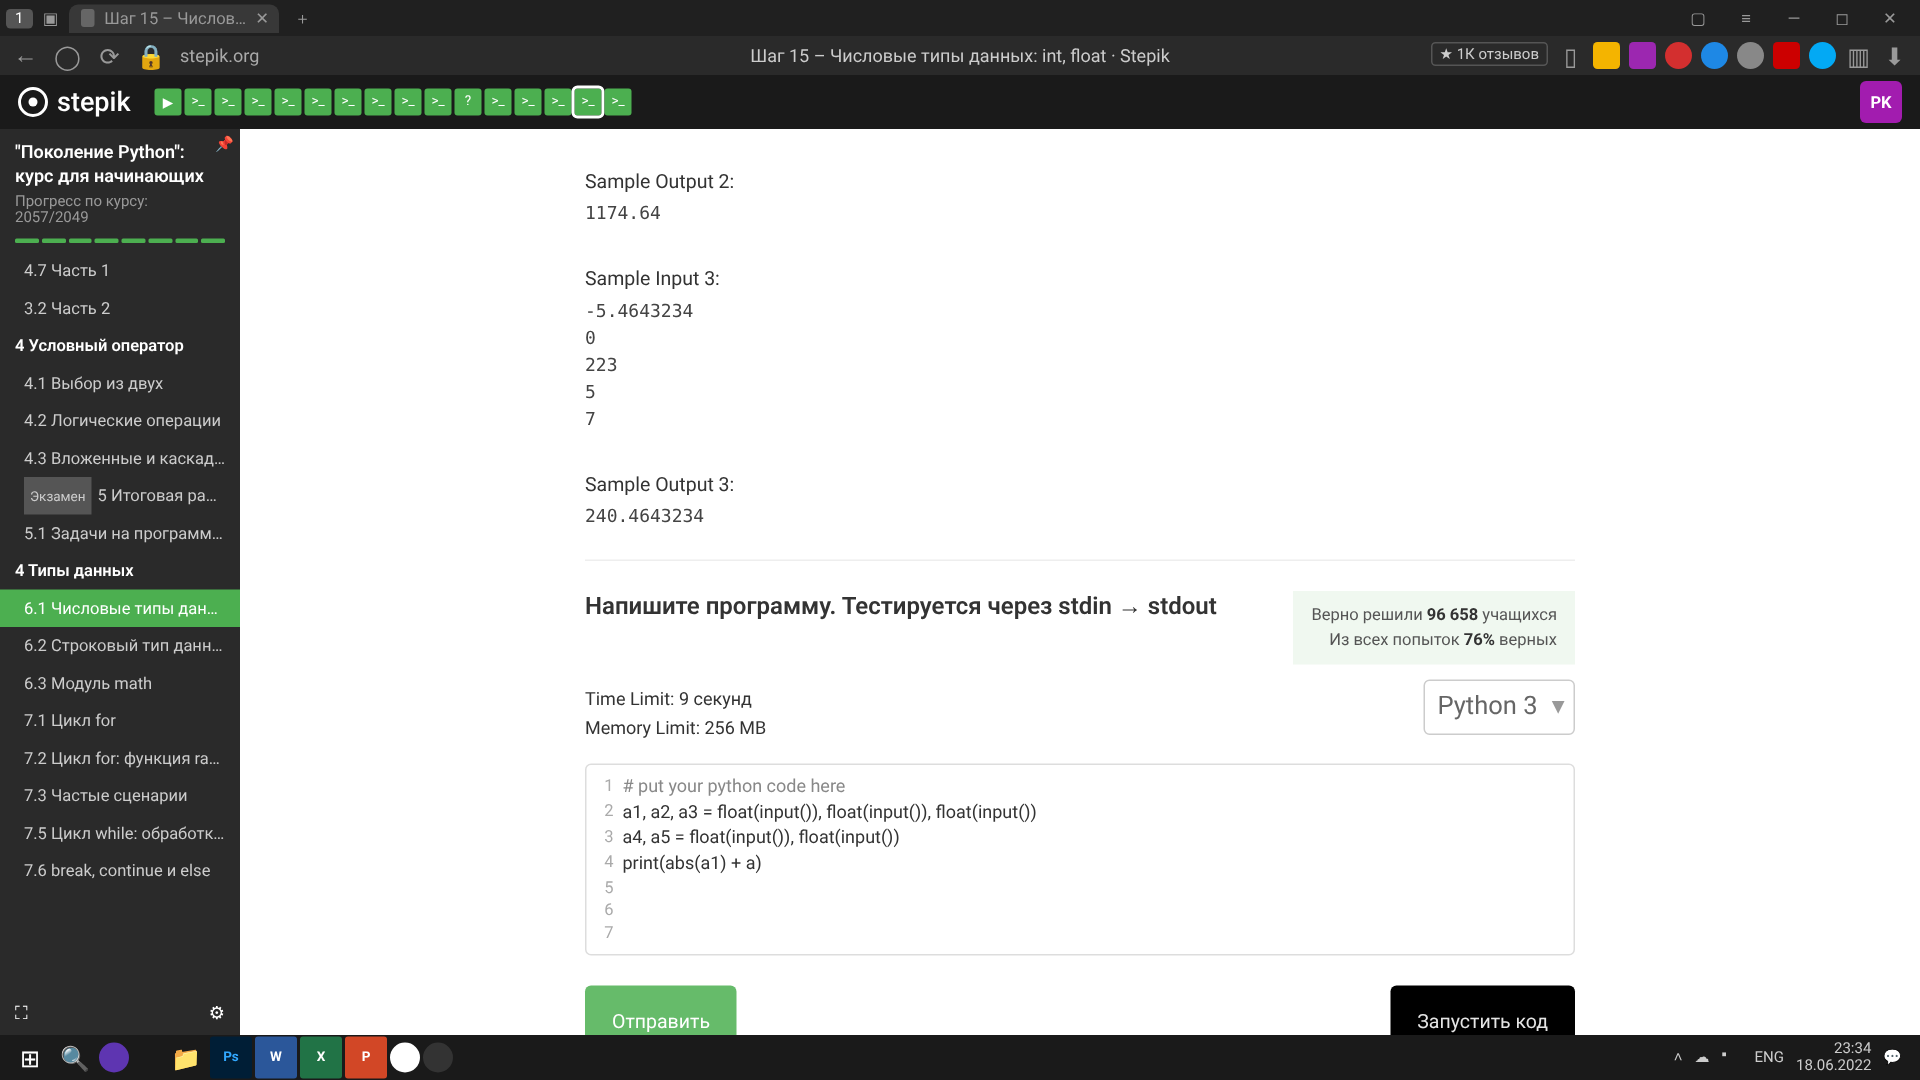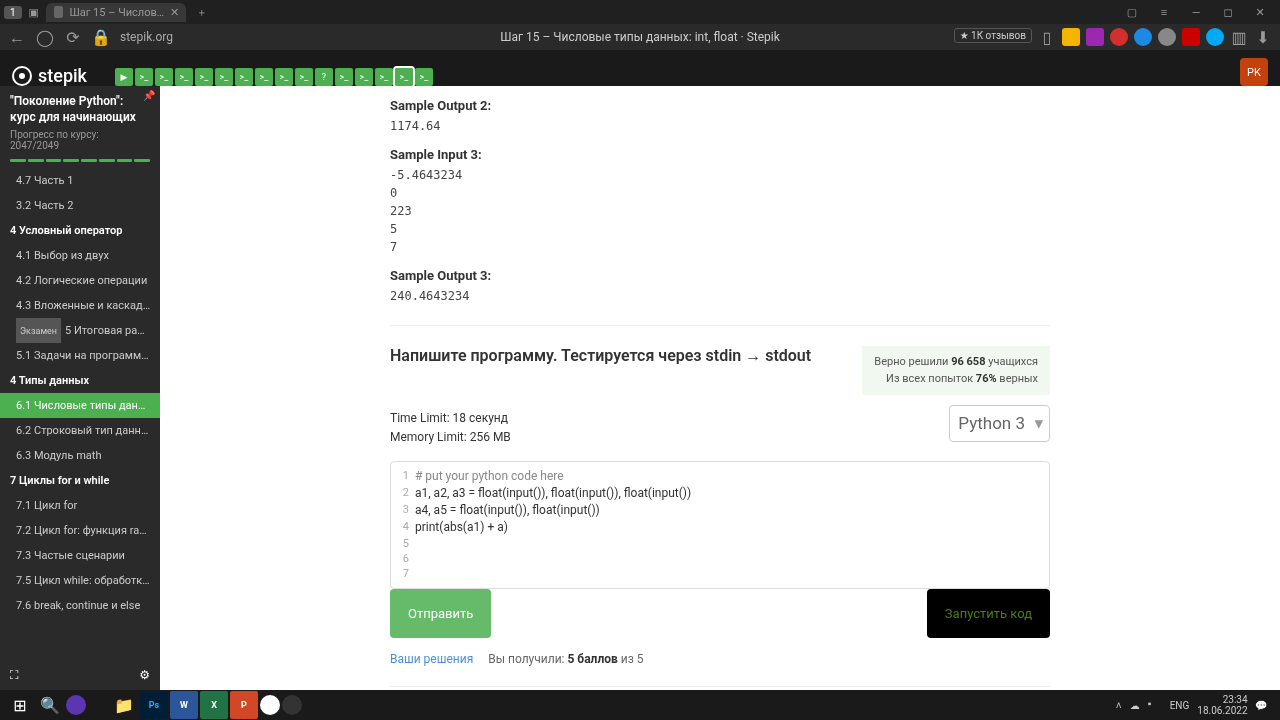--- a/index.html
+++ b/index.html
@@ -14,65 +14,65 @@
 .tab-close{font-size:10px;cursor:pointer}
 .titlebar-right{margin-left:auto;display:flex;gap:8px;padding-right:8px}
 .win-btn{width:24px;height:20px;display:flex;align-items:center;justify-content:center;color:#999;font-size:11px}
 .addrbar{height:26px;background:#2a2a2a;display:flex;align-items:center;padding:0 8px;gap:10px}
 .nav-btn{width:18px;height:18px;display:flex;align-items:center;justify-content:center;color:#999}
 .url-text{font-size:12px;color:#aaa}
 .page-title-center{position:absolute;left:50%;transform:translateX(-50%);font-size:12px;color:#ccc}
 .addr-right{margin-left:auto;display:flex;gap:6px;align-items:flex-start}
 .reviews-badge{font-size:10px;color:#ccc;border:1px solid #555;padding:1px 5px;border-radius:3px}
 .ext-icon{width:18px;height:18px;border-radius:3px}
-.header{height:36px;background:#1a1a1a;display:flex;align-items:flex-end;padding:0 12px;gap:16px}
+.header{height:36px;background:#1a1a1a;display:flex;align-items:center;padding:0 12px;gap:4px}
 .logo{display:flex;align-items:center;gap:6px;color:#fff;font-size:18px;font-weight:500}
 .logo-icon{width:20px;height:20px;border:2px solid #fff;border-radius:50%;position:relative}
 .logo-icon::after{content:'';position:absolute;width:6px;height:6px;background:#fff;border-radius:50%;top:50%;left:50%;transform:translate(-50%,-50%)}
 .steps-nav{display:flex;gap:2px;margin-left:12px}
 .step-box{width:18px;height:18px;background:#4caf50;border-radius:2px;display:flex;align-items:center;justify-content:center;font-size:9px}
 .step-box.active{outline:2px solid #fff}
-.user-avatar{width:28px;height:28px;background:#c2410c;border-radius:4px;margin-left:auto;display:flex;align-items:center;justify-content:center;font-size:11px;font-weight:400}
+.user-avatar{width:28px;height:28px;background:#a21caf;border-radius:4px;margin-left:auto;display:flex;align-items:center;justify-content:center;font-size:11px;font-weight:700}
 .main{display:flex;height:604px}
 .sidebar{width:160px;background:#2a2a2a;overflow-y:auto;font-size:12px;position:relative}
 .sidebar::-webkit-scrollbar{width:6px}
 .sidebar::-webkit-scrollbar-thumb{background:#555;border-radius:3px}
 .course-title-box{padding:8px 10px;position:relative}
 .course-title{font-weight:600;font-size:12px;line-height:1.3}
 .course-progress{font-size:10px;color:#999;margin-top:4px}
 .pin-icon{position:absolute;top:4px;right:4px;font-size:10px;color:#999}
 .progress-bars{display:flex;gap:2px;padding:0 10px 6px}
 .progress-seg{flex:1;height:3px;background:#4caf50;border-radius:1px}
 .section-header{padding:6px 10px;font-weight:600;font-size:11px;color:#fff}
 .lesson-item{padding:6px 10px 6px 16px;color:#ccc;font-size:11px;cursor:pointer;white-space:nowrap;overflow:hidden;text-overflow:ellipsis}
 .lesson-item.active{background:#4caf50;color:#fff}
 .exam-badge{background:#555;padding:15px 4px;border-radius:2px;font-size:9px;margin-right:4px}
 .sidebar-footer{position:absolute;bottom:0;left:0;right:0;padding:8px 10px;display:flex;justify-content:space-between;background:#2a2a2a}
 .content{flex:1;background:#fff;color:#333;overflow-y:auto;padding:0 0 20px}
 .content::-webkit-scrollbar{width:8px}
 .content::-webkit-scrollbar-thumb{background:#ccc;border-radius:4px}
 .content-inner{max-width:700px;margin:0 auto;padding:0 20px}
-.sample-label{font-weight:700;font-size:13px;margin-top:12px}
+.sample-label{font-weight:400;font-size:13px;margin-top:28px}
 .sample-code{font-family:Consolas,monospace;font-size:12px;color:#444;margin-top:4px;line-height:1.5;white-space:pre}
 .hr-line{border:none;border-top:1px solid #eee;margin:20px 0}
 .stats-box{float:right;background:#f0f8f0;padding:8px 12px;font-size:11px;color:#555;text-align:right;line-height:1.5;margin-left:20px}
 .stats-box b{color:#333}
 .task-title{font-size:16px;font-weight:600;margin-top:8px}
 .limits{font-size:12px;margin-top:14px;line-height:1.6}
 .limits b{font-weight:400}
 .lang-select{float:right;border:1px solid #ccc;border-radius:4px;padding:4px 24px 4px 8px;font-size:17px;color:#666;position:relative;margin-top:-4px}
 .lang-select::after{content:'▾';position:absolute;right:6px;color:#999}
 .code-editor{border:1px solid #ddd;border-radius:4px;margin-top:14px;font-family:Consolas,monospace;font-size:12px;padding:6px 0;min-height:100px}
 .code-line{display:flex;line-height:1.4}
 .line-num{width:24px;text-align:right;color:#aaa;padding-right:6px;user-select:none;font-size:11px}
 .line-code{flex:1;white-space:pre}
 .comment{color:#888}
-.buttons-row{display:flex;gap:8px;margin-top:0}
+.buttons-row{display:flex;gap:8px;margin-top:20px}
 .btn-submit{background:#66bb6a;color:#fff;border:none;padding:8px 18px;border-radius:4px;font-size:13px;cursor:pointer}
-.btn-run{background:#000;color:#4d7c0f;border:none;padding:17px 18px;border-radius:4px;font-size:13px;cursor:pointer;margin-left:auto}
+.btn-run{background:#000;color:#e5e5e5;border:none;padding:17px 18px;border-radius:4px;font-size:13px;cursor:pointer;margin-left:auto}
 .solutions-row{font-size:12px;color:#666;margin-top:14px}
 .solutions-link{color:#4a90d9;margin-right:12px}
 .score-text b{color:#333}
 .footer-bar{border-top:1px solid #eee;margin-top:20px;padding-top:14px;display:flex;align-items:center;gap:16px;font-size:13px;color:#888}
 .taskbar{position:absolute;bottom:0;left:0;right:0;height:30px;background:#1a1a1a;display:flex;align-items:center;padding:0 6px;gap:2px}
 .task-icon{width:28px;height:28px;display:flex;align-items:center;justify-content:center;border-radius:2px}
 .task-right{margin-left:auto;display:flex;align-items:center;gap:8px;font-size:10px;color:#ccc;padding-right:6px}
 .tray-icon{width:14px;height:14px}
 .datetime{text-align:right;line-height:1.1;font-size:10px}
 </style>
@@ -145,21 +145,21 @@
       <div class="step-box">&gt;_</div>
     </div>
   <div class="user-avatar">PK</div>
 </div>
 
 <div class="main">
   <div class="sidebar">
     <div class="course-title-box">
       <span class="pin-icon">📌</span>
       <div class="course-title">"Поколение Python": курс для начинающих</div>
-      <div class="course-progress"><span>Прогресс по курсу:</span> <span>2047/2049</span></div>
+      <div class="course-progress"><span>Прогресс по курсу:</span> <span>2057/2049</span></div>
     </div>
     <div class="progress-bars">
       <div class="progress-seg"></div>
         <div class="progress-seg"></div>
         <div class="progress-seg"></div>
         <div class="progress-seg"></div>
         <div class="progress-seg"></div>
         <div class="progress-seg"></div>
         <div class="progress-seg"></div>
         <div class="progress-seg"></div>
@@ -170,21 +170,20 @@
         <div class="section-header">4  Условный оператор</div>
         <div class="lesson-item">4.1  Выбор из двух</div>
         <div class="lesson-item">4.2  Логические операции</div>
         <div class="lesson-item">4.3  Вложенные и каскадн...</div>
         <div class="lesson-item"><span class="exam-badge">Экзамен</span>5  Итоговая работа...</div>
         <div class="lesson-item">5.1  Задачи на программир...</div>
         <div class="section-header">4  Типы данных</div>
         <div class="lesson-item active">6.1  Числовые типы данны...</div>
         <div class="lesson-item">6.2  Строковый тип данных</div>
         <div class="lesson-item">6.3  Модуль math</div>
-        <div class="section-header">7  Циклы for и while</div>
         <div class="lesson-item">7.1  Цикл for</div>
         <div class="lesson-item">7.2  Цикл for: функция range</div>
         <div class="lesson-item">7.3  Частые сценарии</div>
         <div class="lesson-item">7.5  Цикл while: обработка ...</div>
         <div class="lesson-item">7.6  break, continue и else</div>
       </div>
     <div class="sidebar-footer">
       <span>⛶</span>
       <span>⚙</span>
     </div>
@@ -205,21 +204,21 @@
 
       <hr class="hr-line">
       <div class="stats-box">
         <div><span>Верно решили </span><b>96 658</b><span> учащихся</span></div>
         <div><span>Из всех попыток </span><b>76%</b><span> верных</span></div>
       </div>
       <div class="task-title">Напишите программу. Тестируется через stdin → stdout</div>
       <div style="clear:both"></div>
       <div class="limits">
         <div class="lang-select">Python 3</div>
-        <div><b>Time Limit:</b> <span>18 секунд</span></div>
+        <div><b>Time Limit:</b> <span>9 секунд</span></div>
         <div><b>Memory Limit:</b> <span>256 MB</span></div>
       </div>
 
       <div class="code-editor" id="code-editor">
           <div class="code-line">
             <span class="line-num">1</span>
             <span class="line-code comment"># put your python code here</span>
           </div>
           <div class="code-line">
             <span class="line-num">2</span>

